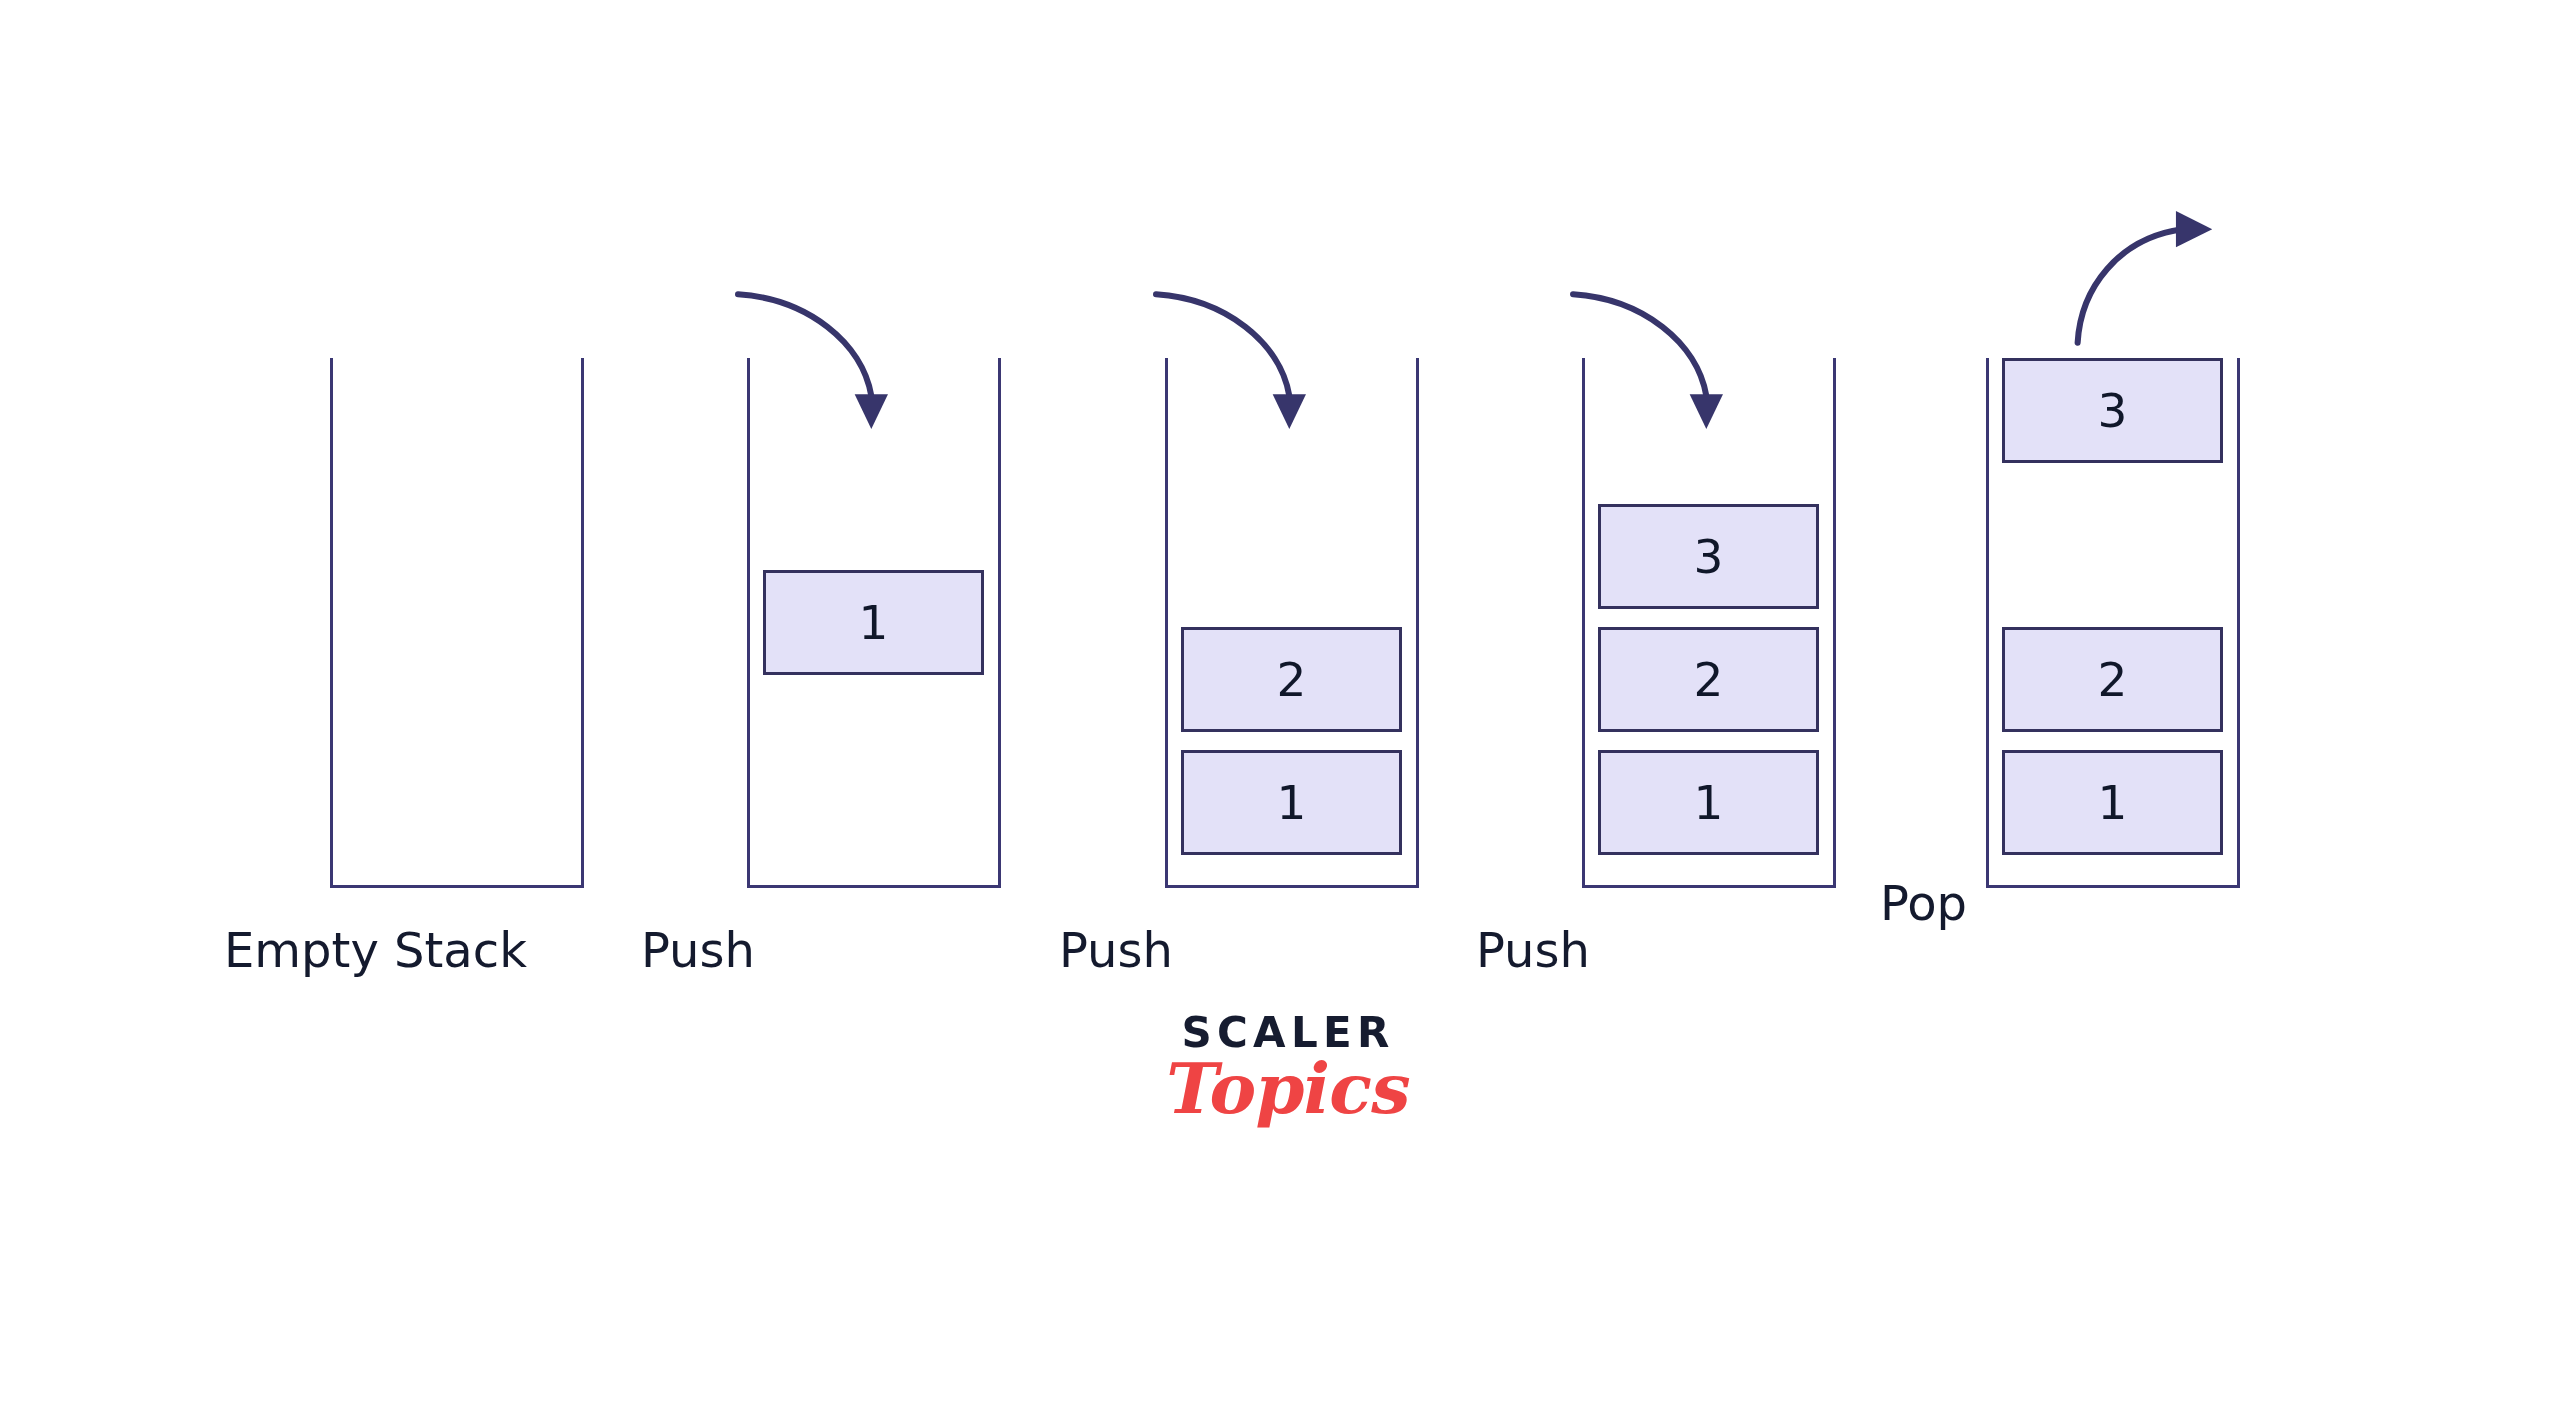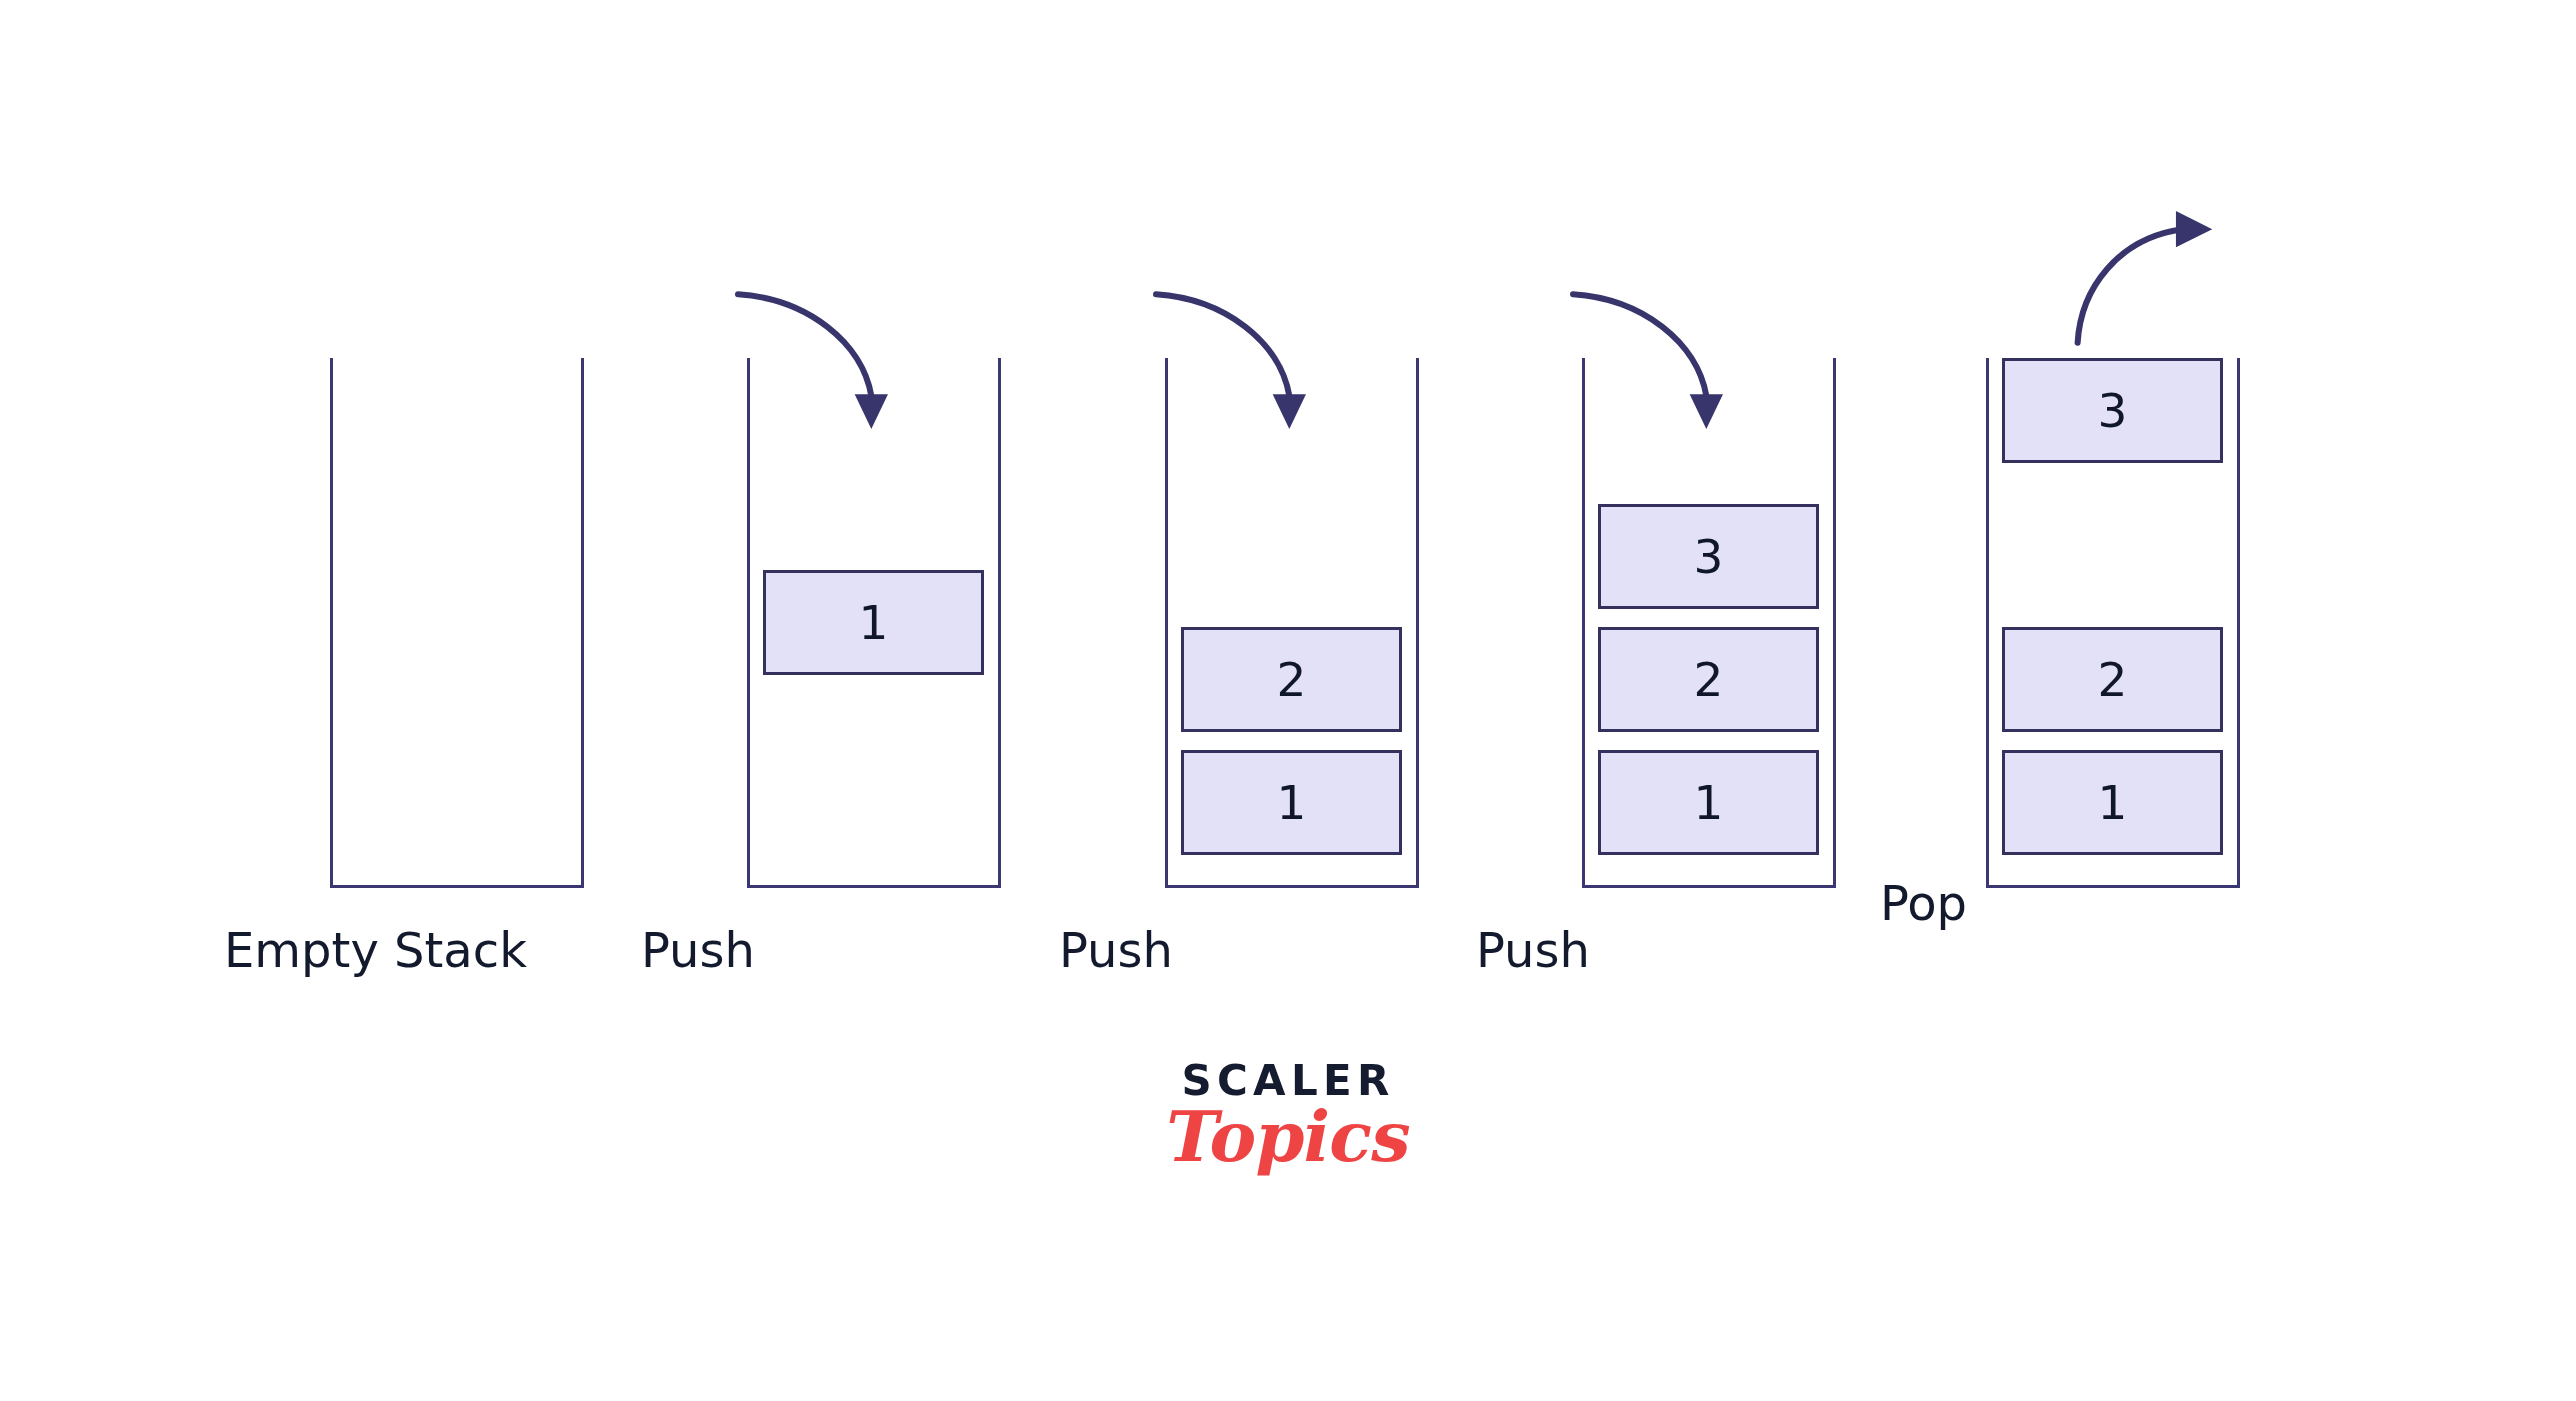--- a/index.html
+++ b/index.html
@@ -78,21 +78,21 @@
     position: absolute;
     overflow: visible;
     pointer-events: none;
   }
 
   
   #logo {
     position: absolute;
     left: 0;
     right: 0;
-    top: 1060px;
+    top: 1012px;
     text-align: center;
   }
   #logo-scaler {
     font-family: "DejaVu Sans", "Liberation Sans", sans-serif;
     font-size: 42px;
     font-weight: bold;
     letter-spacing: 5.3px;
     color: #161c30;
     line-height: 1;
     display: block;

